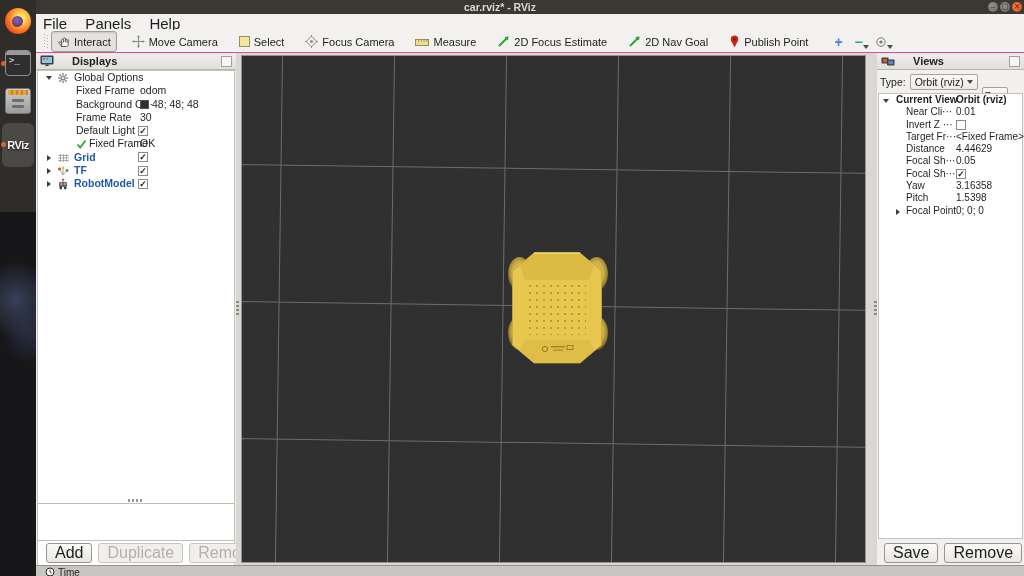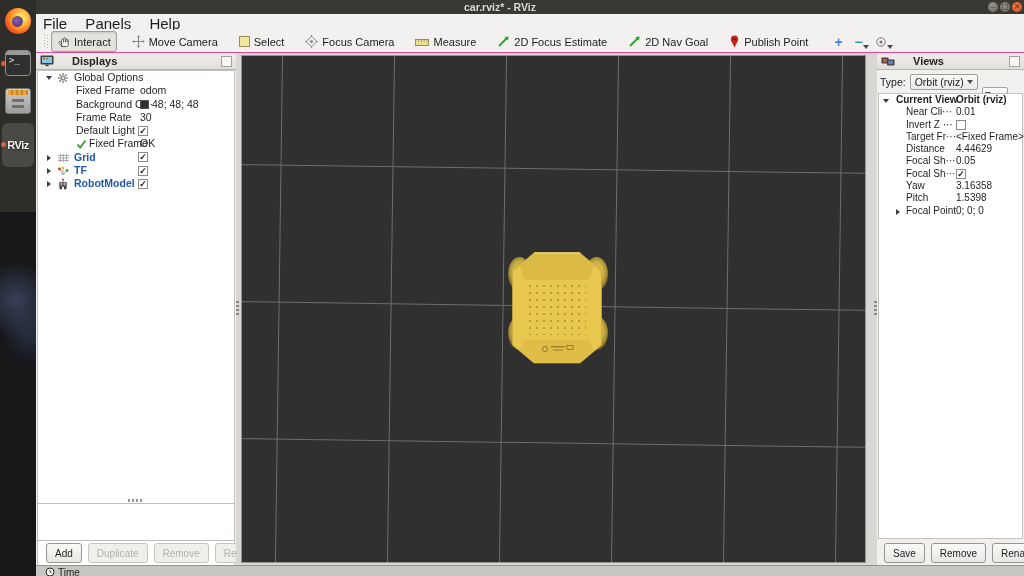--- a/index.html
+++ b/index.html
@@ -88,21 +88,21 @@
   .cb{position:absolute;left:100px;top:1.5px;width:10px;height:10px;border:1px solid #8d8a84;background:#fff;
     box-sizing:border-box;font-size:9px;line-height:8px;text-align:center;color:#222;font-weight:bold;}
   #vtree .cb{left:77px;top:1px;}
   .sw{position:absolute;left:102px;top:2px;width:9px;height:9px;background:#303030;border:1px solid #555;box-sizing:border-box;}
   .ric{position:absolute;top:1px;}
   .splitdots{position:absolute;left:50%;top:446px;width:16px;height:3px;margin-left:-8px;
     background:repeating-linear-gradient(90deg,#9a978f 0 2px,transparent 2px 4px);}
   .helpbox{position:absolute;left:1px;right:1px;top:450px;height:38px;background:#fff;border:1px solid #c0bdb8;box-sizing:border-box;}
   .btnrow{position:absolute;top:490px;left:10px;display:flex;gap:6px;}
   #views .btnrow{left:7px;}
-  .btn{height:18px;padding:0 8px;font-size:10px;display:flex;align-items:center;
+  .btn{height:18px;padding:0 8px;font-size:16px;display:flex;align-items:center;
     border:1px solid #989590;border-radius:3px;background:linear-gradient(#fbfaf9,#e9e7e3);color:#1d1d1d;}
   .btn.disabled{color:#b3b0aa;border-color:#c8c5c0;background:#f0efec;}
 
   
   #typerow{position:absolute;left:0;top:19px;right:13px;height:19px;display:flex;align-items:center;padding:0 3px;
     box-sizing:border-box;font-size:10.5px;color:#1d1d1d;gap:4px;}
   #type-select{width:73px;height:16px;border:1px solid #a5a29c;border-radius:2px;background:linear-gradient(#fbfaf9,#eceae6);
     display:flex;align-items:center;padding:0 4px;box-sizing:border-box;position:relative;}
   #type-select .caret{right:4px;bottom:5px;}
   #zero-btn{height:16px;padding:0 1px;font-size:10.5px;display:flex;align-items:center;

